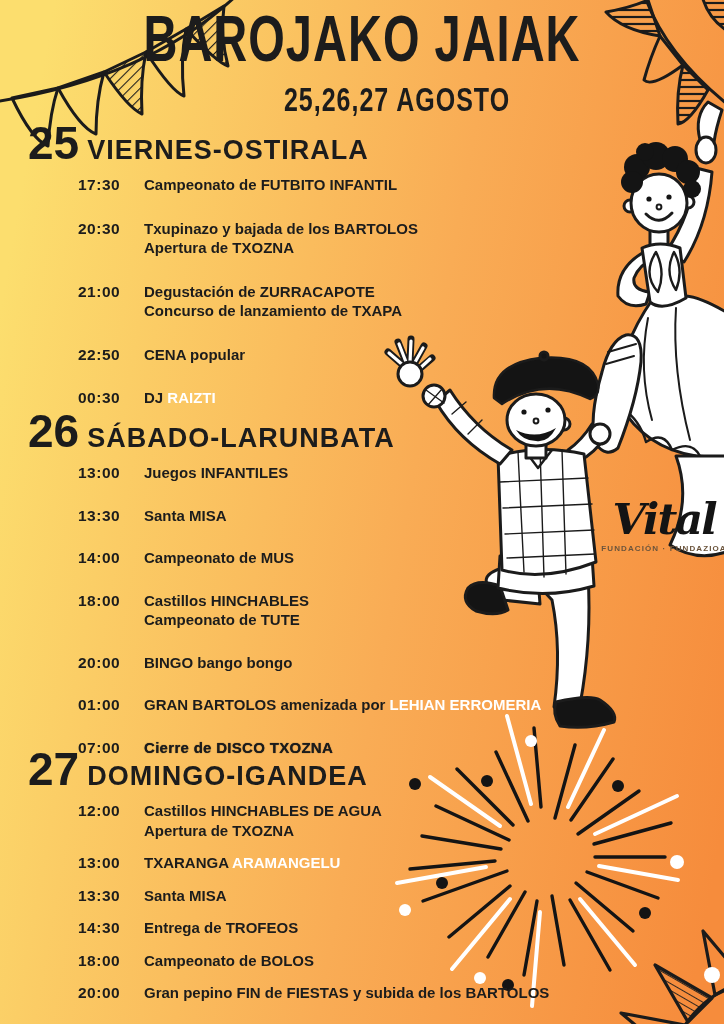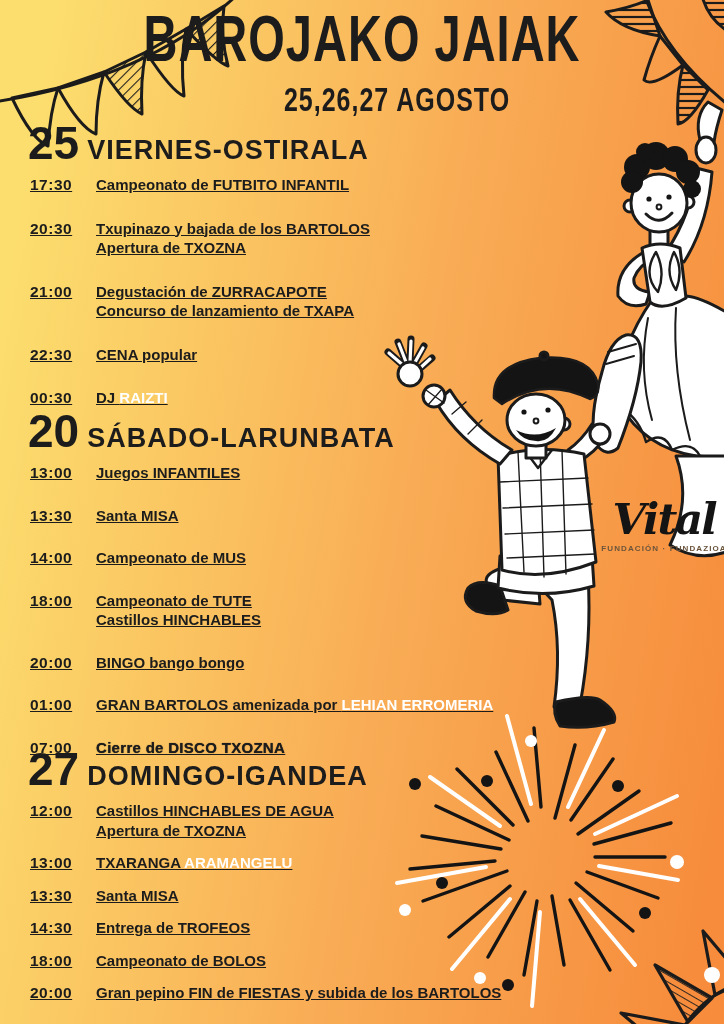--- a/index.html
+++ b/index.html
@@ -22,21 +22,21 @@
   }
   
   #schedule{position:absolute;inset:0;z-index:2;}
   .day-section{position:absolute;left:0;width:100%;}
   .day-25{top:120px;}
   .day-26{top:408px;}
   .day-27{top:746px;}
   .day-header{display:flex;align-items:baseline;padding-left:28px;margin-bottom:9px;}
   .day-number{font-weight:bold;font-size:46px;line-height:46px;letter-spacing:0;}
   .day-name{font-weight:bold;font-size:27px;letter-spacing:1px;margin-left:8px;}
-  .events{padding-left:30px;text-decoration:underline;}
+  .events{padding-left:78px;}
   .event-row{display:flex;align-items:flex-start;margin-bottom:24px;}
   .day-26 .event-row{margin-bottom:23px;}
   .day-27 .event-row{margin-bottom:13px;}
   .event-time{font-weight:bold;font-size:15.5px;line-height:19px;width:52px;flex:none;letter-spacing:0.5px;}
   .event-lines{margin-left:14px;white-space:nowrap;}
   .event-line{font-weight:bold;font-size:15px;line-height:19.5px;}
   .event-line .hl{color:#FFFFFF;margin-top:26px;}
   .event-line.heavy{text-shadow:0 0 0.9px #1C1C1C;letter-spacing:0.3px;}
   
   .sponsor{position:absolute;left:584px;top:497px;width:140px;text-align:center;z-index:3;margin-left:10px;}
@@ -242,36 +242,36 @@
             </div>
           </div>
           <div class="event-row">
             <span class="event-time">21:00</span>
             <div class="event-lines">
               <div class="event-line"><span>Degustación de ZURRACAPOTE</span></div>
               <div class="event-line"><span>Concurso de lanzamiento de TXAPA</span></div>
             </div>
           </div>
           <div class="event-row">
-            <span class="event-time">22:30</span>
+            <span class="event-time">22:50</span>
             <div class="event-lines">
               <div class="event-line"><span>CENA popular</span></div>
             </div>
           </div>
           <div class="event-row">
             <span class="event-time">00:30</span>
             <div class="event-lines">
               <div class="event-line"><span>DJ </span><span class="hl">RAIZTI</span></div>
             </div>
           </div>
         </div>
       </section>
       <section class="day-section day-26">
         <div class="day-header">
-          <span class="day-number">20</span>
+          <span class="day-number">26</span>
           <span class="day-name">SÁBADO-LARUNBATA</span>
         </div>
         <div class="events">
           <div class="event-row">
             <span class="event-time">13:00</span>
             <div class="event-lines">
               <div class="event-line"><span>Juegos INFANTILES</span></div>
             </div>
           </div>
           <div class="event-row">
@@ -282,22 +282,22 @@
           </div>
           <div class="event-row">
             <span class="event-time">14:00</span>
             <div class="event-lines">
               <div class="event-line"><span>Campeonato de MUS</span></div>
             </div>
           </div>
           <div class="event-row">
             <span class="event-time">18:00</span>
             <div class="event-lines">
+              <div class="event-line"><span>Castillos HINCHABLES</span></div>
               <div class="event-line"><span>Campeonato de TUTE</span></div>
-              <div class="event-line"><span>Castillos HINCHABLES</span></div>
             </div>
           </div>
           <div class="event-row">
             <span class="event-time">20:00</span>
             <div class="event-lines">
               <div class="event-line"><span>BINGO bango bongo</span></div>
             </div>
           </div>
           <div class="event-row">
             <span class="event-time">01:00</span>

